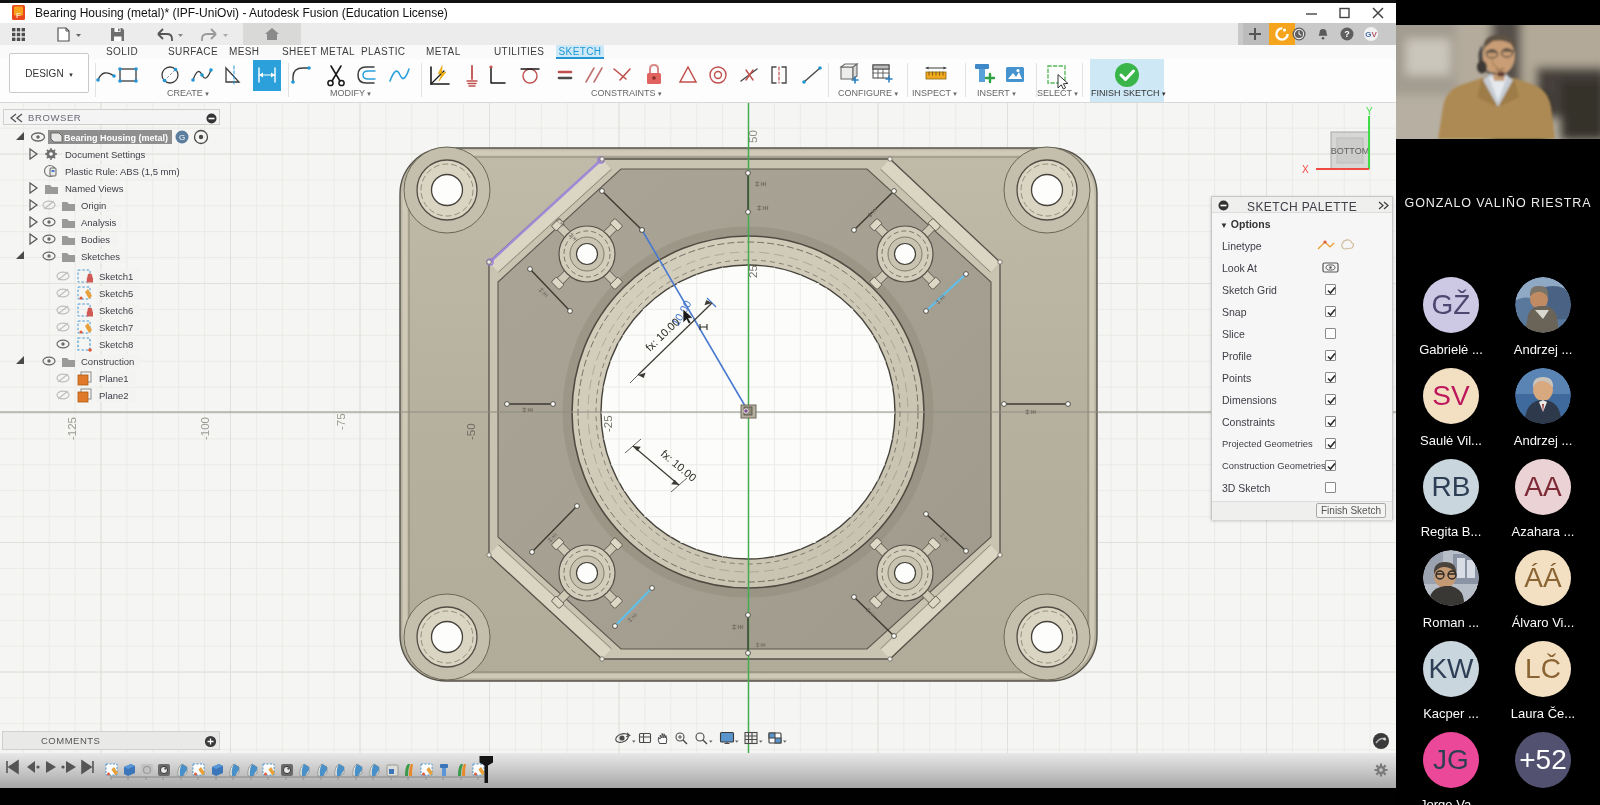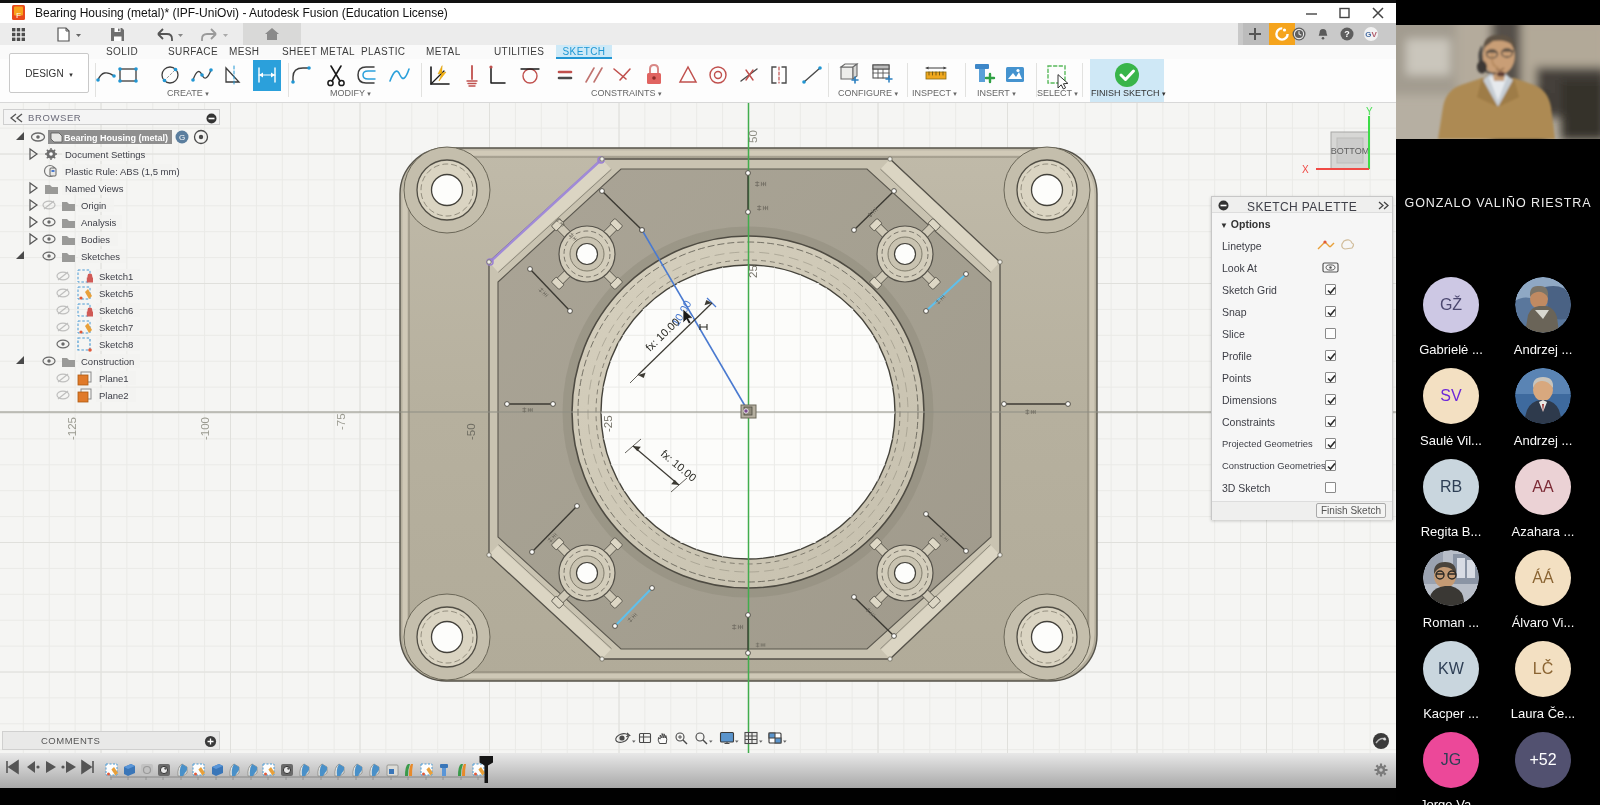--- a/index.html
+++ b/index.html
@@ -28,21 +28,21 @@
   #browserhead { position:absolute; left:3px; top:109px; width:217px; height:16px; background:#f4f4f4; border:1px solid #cfcfcf; }
   
   #comments { position:absolute; left:2px; top:731px; width:218px; height:19px; background:#e9e9e8; border:1px solid #d0d0cf; font-size:9.5px; color:#555; }
   
   #palette { position:absolute; left:1211px; top:196px; width:182px; height:324px; background:#f6f6f6; border:1px solid #c7c7c7; box-shadow:0 1px 3px rgba(0,0,0,0.2); }
   .prow { position:absolute; left:10px; font-size:10.5px; color:#3d3e46; }
   .pcheck { position:absolute; left:113px; width:11px; height:11px; border:1px solid #8a8a8a; background:#fdfdfd; border-radius:1px; }
   
   #sidebar { position:absolute; left:1396px; top:0; width:204px; height:805px; background:#000; }
   #gname { position:absolute; left:0; top:196px; width:204px; text-align:center; color:#ededed; font-size:12.5px; letter-spacing:0.9px; white-space:nowrap; }
-  .av { position:absolute; width:56px; height:56px; border-radius:50%; text-align:center; line-height:56px; font-size:16px; }
+  .av { position:absolute; width:56px; height:56px; border-radius:50%; text-align:center; line-height:56px; font-size:28px; }
   .avname { position:absolute; width:100px; text-align:center; color:#fbfbfb; font-size:13px; white-space:nowrap; overflow:hidden; }
 </style>
 </head>
 <body>
 <div id="stage">
 <div id="app">
 
 <div style="position:absolute;left:0;top:0;width:1396px;height:3px;background:#111;"></div>
 <div id="titlebar">
   <svg class="abs" style="left:12px;top:2px" width="15" height="16">
@@ -126,21 +126,21 @@
   </svg>
 </div>
 <div id="tabsrow">
   <div class="rtab" style="left:106px;">SOLID</div>
   <div class="rtab" style="left:168px;">SURFACE</div>
   <div class="rtab" style="left:229px;">MESH</div>
   <div class="rtab" style="left:282px;">SHEET METAL</div>
   <div class="rtab" style="left:361px;">PLASTIC</div>
   <div class="rtab" style="left:426px;">METAL</div>
   <div class="rtab" style="left:494px;">UTILITIES</div>
-  <div class="abs" style="left:556px;top:0px;width:56px;height:14px;background:#cde9f7;border-bottom:2px solid #2196d3;text-align:center;font-size:10px;color:#1e97d4;letter-spacing:0.4px;line-height:13px;">SKETCH</div>
+  <div class="abs" style="left:556px;top:0px;width:48px;height:14px;background:#cde9f7;border-bottom:2px solid #2196d3;text-align:center;font-size:10px;color:#1e97d4;letter-spacing:0.4px;line-height:13px;">SKETCH</div>
 </div>
 <div id="ribbon">
   <svg class="abs" style="left:0;top:0" width="1396" height="43">
     <g stroke-linecap="round">
 
     <g transform="translate(106,16)">
       <path d="M-8 5 Q-3 -7 8 1" fill="none" stroke="#3d3d3d" stroke-width="1.3"></path>
       <circle cx="-8" cy="5" r="1.8" fill="#2196d3"></circle>
               <circle cx="8" cy="1" r="1.8" fill="#2196d3"></circle>
     </g>
@@ -1125,21 +1125,21 @@
             <path d="M0 0 H56 V20 Q40 28 20 22 Q8 18 0 24 Z" fill="#8fa8c4"></path>
             <path d="M30 10 Q48 6 56 18 V40 Q44 46 34 38 Z" fill="#4a6284"></path>
             <ellipse cx="24" cy="22" rx="9" ry="10" fill="#c08a62"></ellipse>
             <path d="M15 20 Q14 8 24 9 Q34 8 33 20 Q28 14 22 15 Q17 16 15 20Z" fill="#7a7468"></path>
             <path d="M10 56 L13 38 Q16 30 24 29 L32 29 Q40 32 42 40 L44 56 Z" fill="#6a6458"></path>
             <path d="M20 33 L28 42 L34 33" fill="#d8d8d0"></path>
           </g>
         </svg>
       </div>
 <div class="avname" style="left:97px;top:342px;">Andrzej ...</div>
-<div class="av" style="left:27px;top:368px;background:#f3e0c2;color:#6d28d9;">SV</div>
+<div class="av" style="left:27px;top:368px;background:#f3e0c2;color:#be185d;">SV</div>
 <div class="avname" style="left:5px;top:433px;">Saulė Vil...</div>
 <div class="abs" style="left:119px;top:368px;width:56px;height:56px;border-radius:50%;overflow:hidden;">
         <svg width="56" height="56" style="border-radius:50%;display:block">
           <defs>
             <clipPath id="p2c">
               <circle cx="28" cy="28" r="28"></circle>
             </clipPath>
           </defs>
           <g clip-path="url(#p2c)">
             <rect width="56" height="56" fill="#3e6a9e"></rect>

